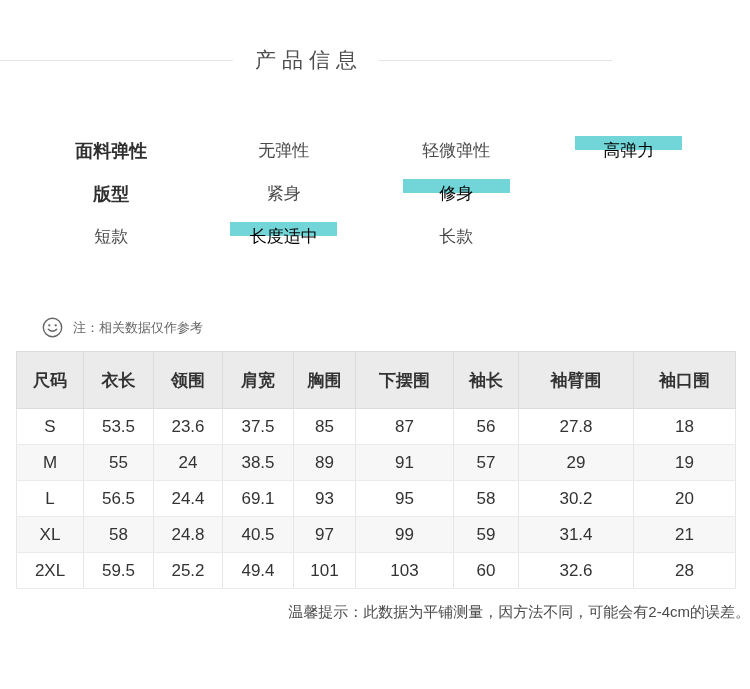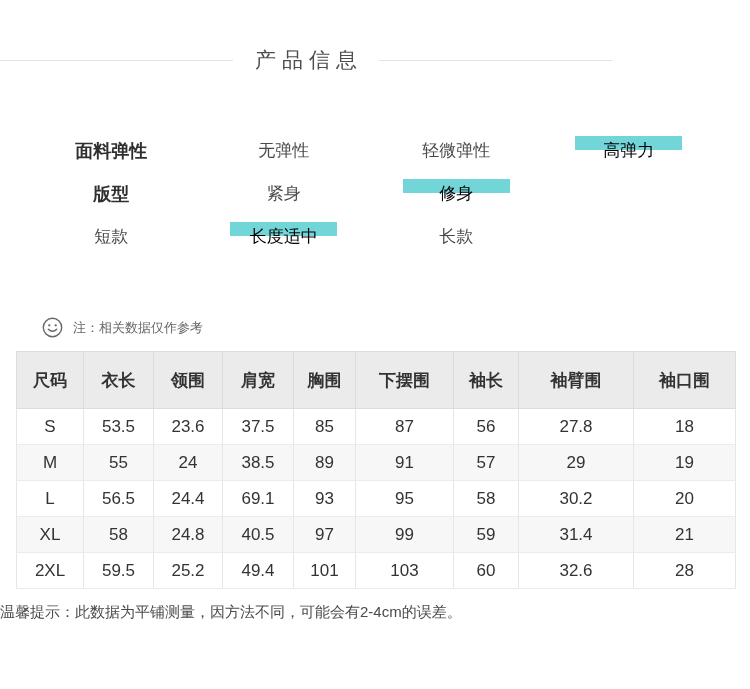--- a/index.html
+++ b/index.html
@@ -72,21 +72,21 @@
     font-size: 17px; color: #333;
     text-align: center;
     border-color: #ebebeb;
     border-left-color: #e6e6e6; border-right-color: #e6e6e6;
   }
   .size-table tr.alt td { background: var(--alt-row-bg, #f7f7f7); }
 
   
   .tip {
     margin-top: 14px;
-    text-align: left;
+    text-align: right;
     font-size: 15px; color: #4a4a4a;
   }
 </style>
 </head>
 <body>
 
 <div class="title-wrap">
   <div class="title-line"></div>
   <div class="title-text">产品信息</div>
   <div class="title-line"></div>

